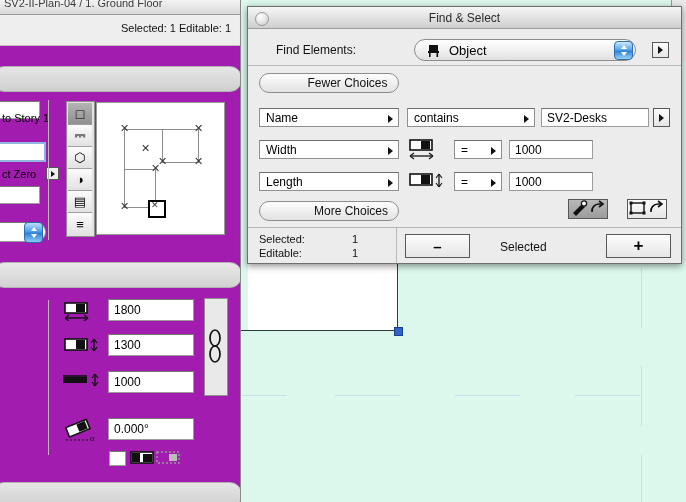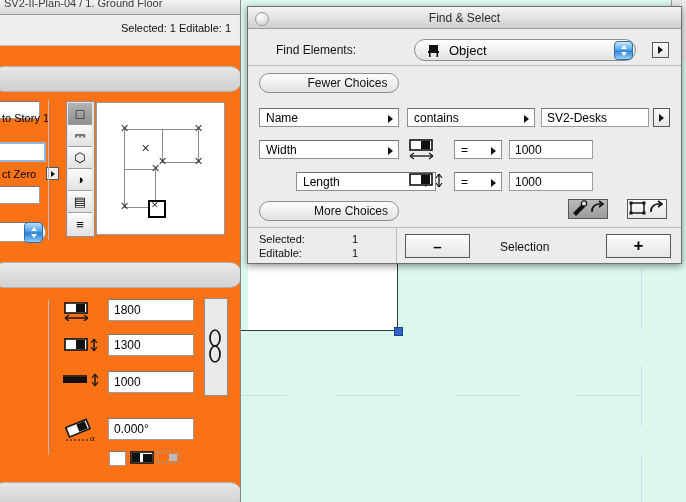--- a/index.html
+++ b/index.html
@@ -15,21 +15,21 @@
   #canvas{left:0;top:0;width:686px;height:502px;background:#dcf8ec;}
   .guide-v{position:absolute;width:1px;background:#bcd9ee;opacity:.75;}
   .guide-h{position:absolute;height:1px;background:#bcd9ee;opacity:.75;}
   .wall-v{position:absolute;width:1px;background:#2e3b38;}
   .wall-h{position:absolute;height:1px;background:#2e3b38;}
   .white-zone{position:absolute;background:#ffffff;}
   .node{position:absolute;width:7px;height:7px;background:#2f63c4;
         border:1px solid #17408f;}
 
   
-  #leftwin{left:0;top:0;width:240px;height:502px;background:#f97316;
+  #leftwin{left:0;top:0;width:240px;height:502px;background:#a21caf;
            border-right:1px solid #8a8a8a;overflow:hidden;}
   #leftwin .titlestrip{position:absolute;left:0;top:0;width:240px;height:14px;
            background:linear-gradient(#f3f3f3,#d9d9d9);
            border-bottom:1px solid #9a9a9a;overflow:hidden;}
   #leftwin .titlestrip span{position:absolute;left:4px;top:-3px;font-size:11px;
            color:#3a3a3a;white-space:nowrap;}
   .statusbar{position:absolute;left:0;top:15px;width:240px;height:30px;
            background:#eeeeee;border-bottom:1px solid #bdbdbd;}
   .statusbar .txt{position:absolute;right:9px;top:7px;font-size:11px;color:#111;}
 
@@ -366,21 +366,21 @@
     </svg>
   </div>
   <div class="popmenu" style="left:206px;top:133px;width:48px;">
     <div class="lbl">=</div>
     <div class="arw"></div>
   </div>
   <div class="field" style="left:261px;top:133px;width:84px;height:19px;">
     <div class="v" style="top:2px;font-size:12px;">1000</div>
   </div>
 
-  <div class="popmenu" style="left:11px;top:165px;width:140px;margin-left:37px;">
+  <div class="popmenu" style="left:11px;top:165px;width:140px;">
     <div class="lbl">Length</div>
     <div class="arw"></div>
   </div>
   <div class="dimicon" style="left:161px;top:165px;">
     <svg width="40" height="18" viewBox="0 0 40 18">
       <rect x="1" y="2" width="22" height="11" fill="#fff" stroke="#111" stroke-width="1.6"></rect>
       <rect x="12" y="3" width="9" height="9" fill="#111"></rect>
       <line x1="30" y1="2" x2="30" y2="15" stroke="#111" stroke-width="1.3"></line>
       <path d="M30 2 l-3 4 M30 2 l3 4 M30 15 l-3 -4 M30 15 l3 -4" stroke="#111" stroke-width="1.1" fill="none"></path>
     </svg>
@@ -425,17 +425,17 @@
 
   <div class="cnt" style="left:11px;top:226px;">Selected:</div>
   <div class="cnt" style="left:104px;top:226px;">1</div>
   <div class="cnt" style="left:11px;top:240px;">Editable:</div>
   <div class="cnt" style="left:104px;top:240px;">1</div>
   <div class="vr" style="left:148px;top:221px;height:35px;"></div>
 
   <div class="bevel" style="left:157px;top:227px;width:65px;height:24px;font-size:15px;font-weight:bold;">
     <span>–</span>
   </div>
-  <div class="rowlabel" style="left:252px;top:233px;font-size:12px;">Selection</div>
+  <div class="rowlabel" style="left:252px;top:233px;font-size:12px;">Selected</div>
   <div class="bevel" style="left:358px;top:227px;width:65px;height:24px;font-size:17px;font-weight:bold;">
     <span>+</span>
   </div>
 </div>
 
 </body></html>

